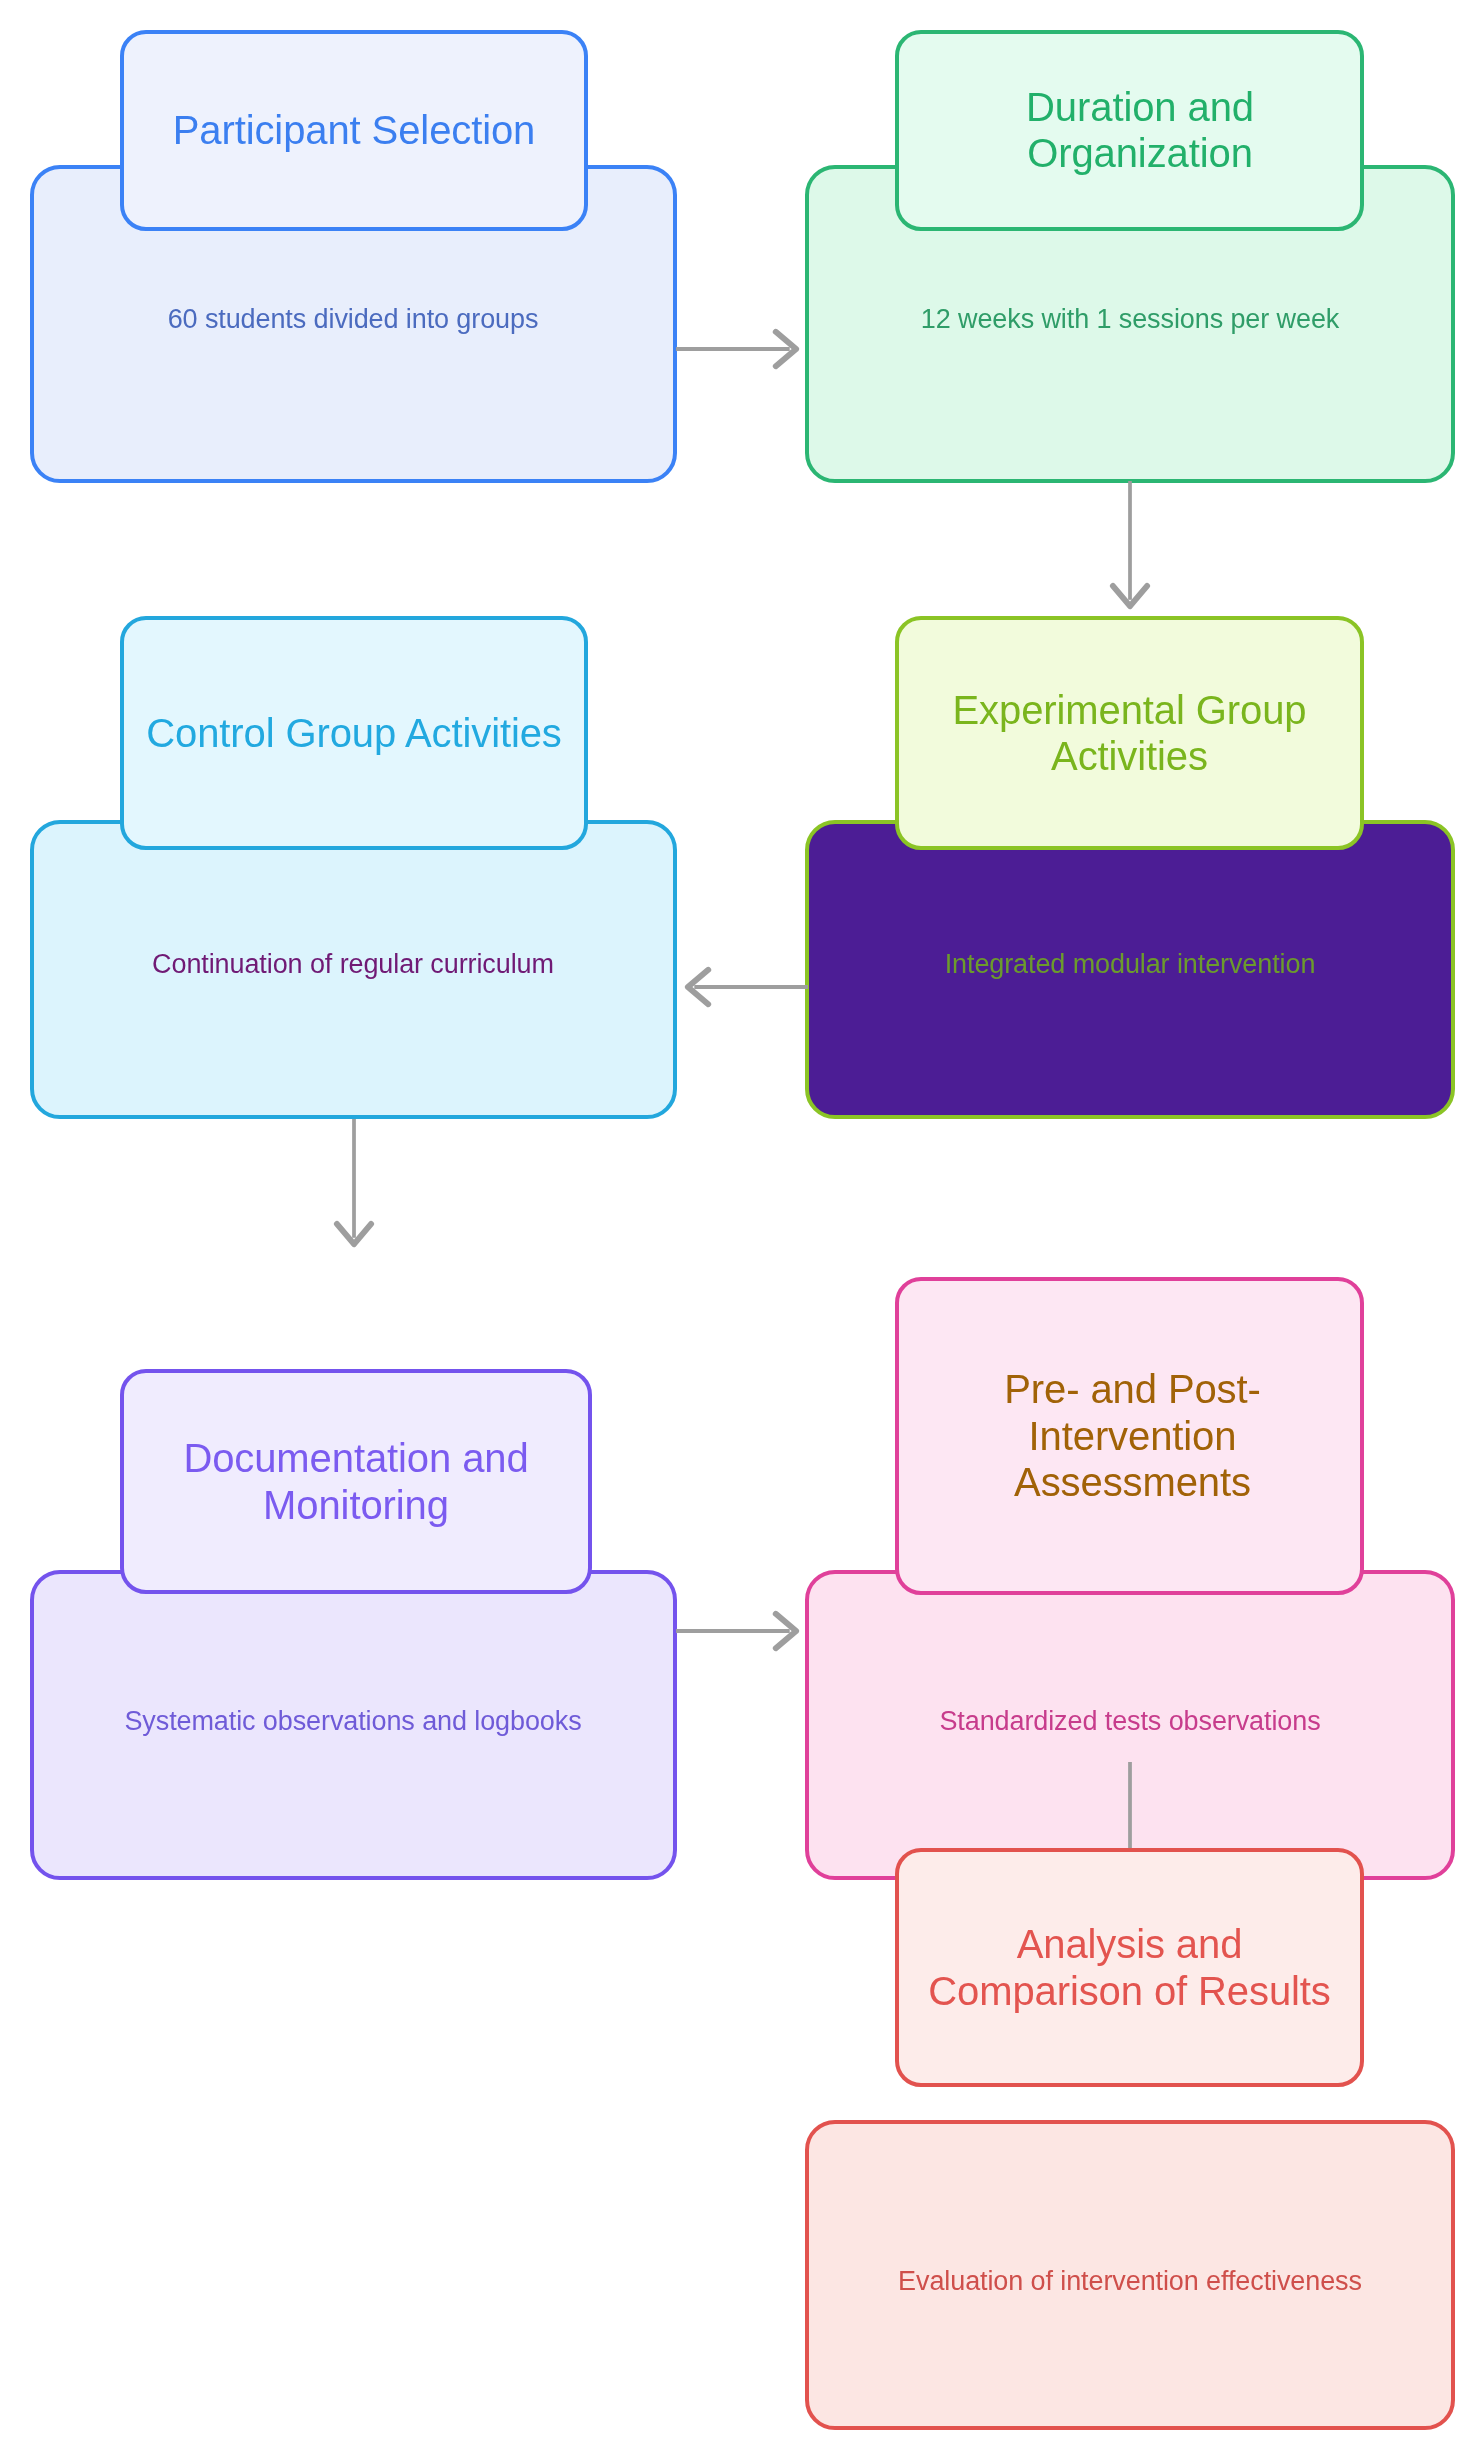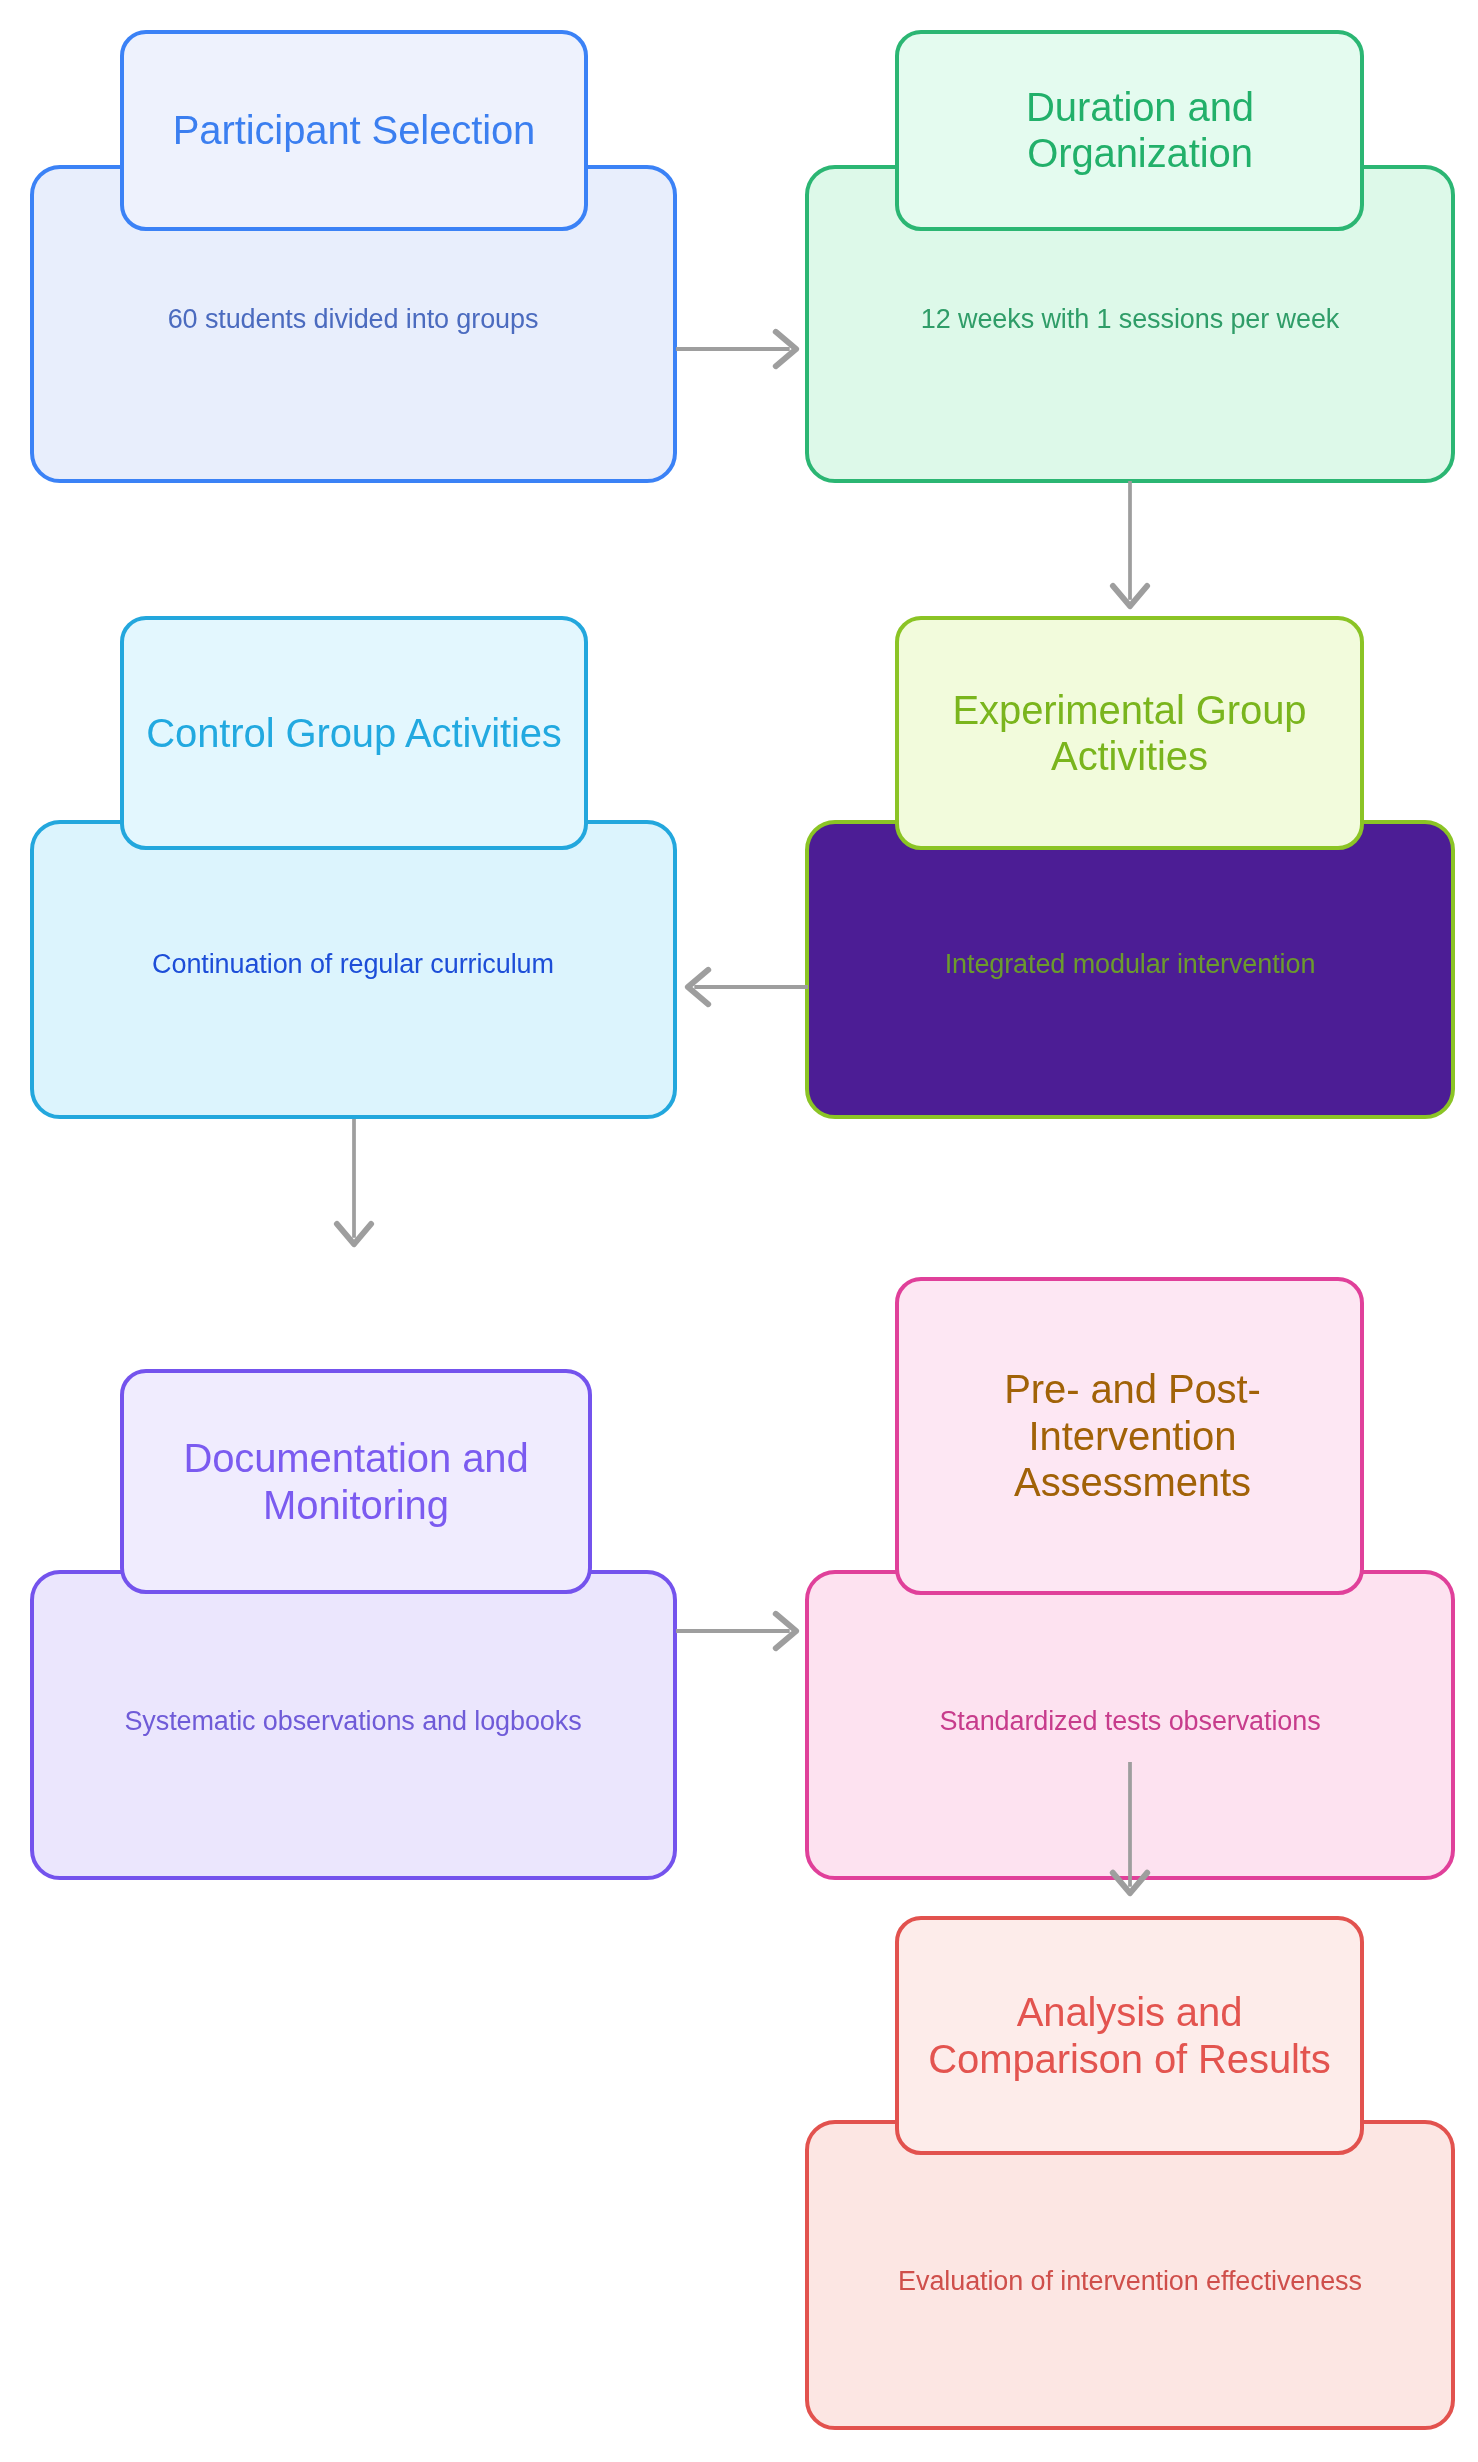--- a/index.html
+++ b/index.html
@@ -136,21 +136,21 @@
       </div>
     </div>
     <div class="node-header" style="left:895px; top:29.5px; width:469px; height:201px; background:#e4fbef; border-color:#2bb673;">
       <div class="node-title" style="color:#22b06a;margin-left:21px;">Duration and Organization</div>
     </div>
   </div>
 
   <div class="node">
     <div class="node-body" style="left:29.5px; top:820px; width:647px; height:299px; background:#dcf4fd; border-color:#23a7dd;">
       <div class="body-text-wrap" style="top:123px;">
-        <div class="node-desc" style="color:#1d4ed8;text-align:right;">Continuation of regular curriculum</div>
+        <div class="node-desc" style="color:#701a75;text-align:right;">Continuation of regular curriculum</div>
       </div>
     </div>
     <div class="node-header" style="left:120px; top:616px; width:468px; height:234px; background:#e3f7fe; border-color:#23a7dd;">
       <div class="node-title" style="color:#22a9e0;">Control Group Activities</div>
     </div>
   </div>
 
   <div class="node">
     <div class="node-body" style="left:805px; top:820px; width:650px; height:299px; background:#4c1d95; border-color:#8bc425;">
       <div class="body-text-wrap" style="top:123px;">
@@ -183,19 +183,19 @@
       <div class="node-title" style="color:#a16207;padding-left:20px;">Pre- and Post-Intervention Assessments</div>
     </div>
   </div>
 
   <div class="node">
     <div class="node-body" style="left:805px; top:2120px; width:650px; height:310px; background:#fce6e3; border-color:#e2524e;">
       <div class="body-text-wrap" style="top:140px;">
         <div class="node-desc" style="color:#cf4f4b;">Evaluation of intervention effectiveness</div>
       </div>
     </div>
-    <div class="node-header" style="left:895px; top:1916px; width:469px; height:239px; background:#fdecea; border-color:#e2524e;justify-content:flex-end;">
+    <div class="node-header" style="left:895px; top:1848px; width:469px; height:239px; background:#fdecea; border-color:#e2524e;justify-content:flex-end;">
       <div class="node-title" style="color:#e3544f;">Analysis and Comparison of Results</div>
     </div>
   </div>
 
 </div>
 
 
 </body></html>

